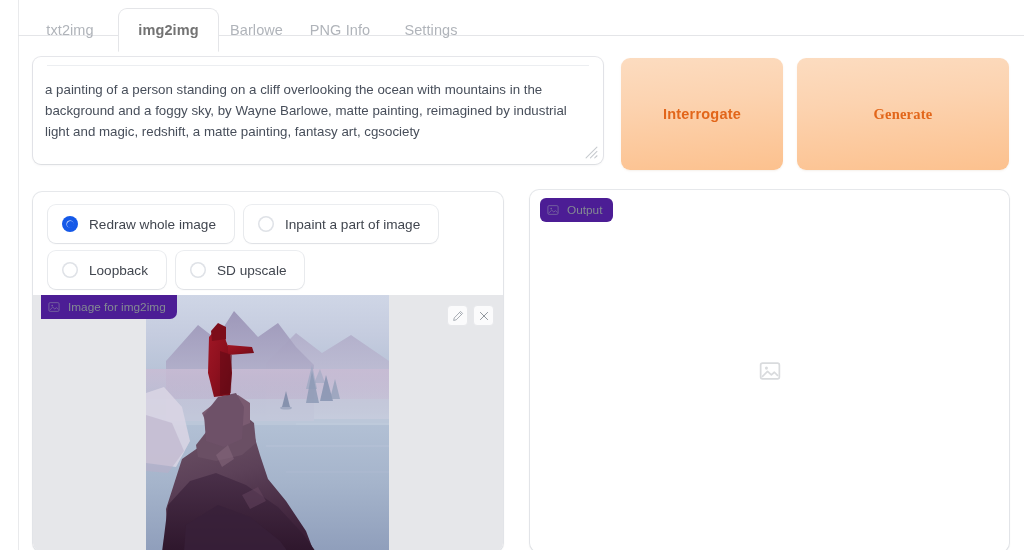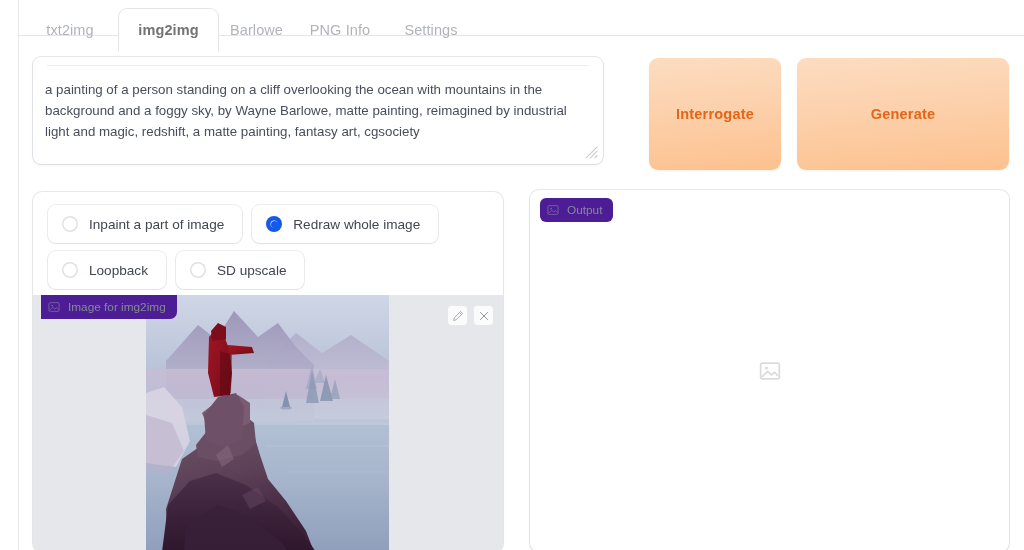--- a/index.html
+++ b/index.html
@@ -104,22 +104,22 @@
     border-radius: 9px;
     background: linear-gradient(175deg, #fcdcc0 0%, #fcd3b0 38%, #fcc18e 100%);
     color: #e2661a;
     font-size: 14.5px;
     font-weight: bold;
     font-family: "Liberation Sans", sans-serif;
     cursor: pointer;
     letter-spacing: .2px;
     box-shadow: 0 1px 2px rgba(160,110,60,.10);
   }
-  #btn-interrogate { left: 621px; width: 132px; margin-left: 28px; }
-  #btn-generate    { left: 797px; width: 212px; }
+  #btn-interrogate { left: 621px; width: 162px; }
+  #btn-generate    { left: 797px; width: 212px; font-family: Liberation Serif, serif; }
 
   
   .panel {
     position: absolute;
     background: #ffffff;
     border-radius: 9px;
     box-shadow: 0 1px 3px rgba(20,24,40,.07), 0 0 0 1px rgba(231,233,236,.95);
   }
   #panel-left  { left: 33px; top: 192px; width: 470px; height: 360px; }
   #panel-right { left: 530px; top: 190px; width: 479px; height: 362px; }
@@ -269,27 +269,27 @@
   </div>
 
   <button id="btn-interrogate" class="action-btn">Interrogate</button>
 
   <button id="btn-generate" class="action-btn">Generate</button>
 
   <div id="panel-left" class="panel">
 
     <div class="radio-rows">
       <div class="radio-row">
+        <div class="radio-pill checked">
+          <span class="radio-dot"></span>
+          <span class="radio-label">Redraw whole image</span>
+        </div>
         <div class="radio-pill">
           <span class="radio-dot"></span>
           <span class="radio-label">Inpaint a part of image</span>
-        </div>
-        <div class="radio-pill checked">
-          <span class="radio-dot"></span>
-          <span class="radio-label">Redraw whole image</span>
         </div>
       </div>
       <div class="radio-row">
         <div class="radio-pill">
           <span class="radio-dot"></span>
           <span class="radio-label">Loopback</span>
         </div>
         <div class="radio-pill">
           <span class="radio-dot"></span>
           <span class="radio-label">SD upscale</span>

